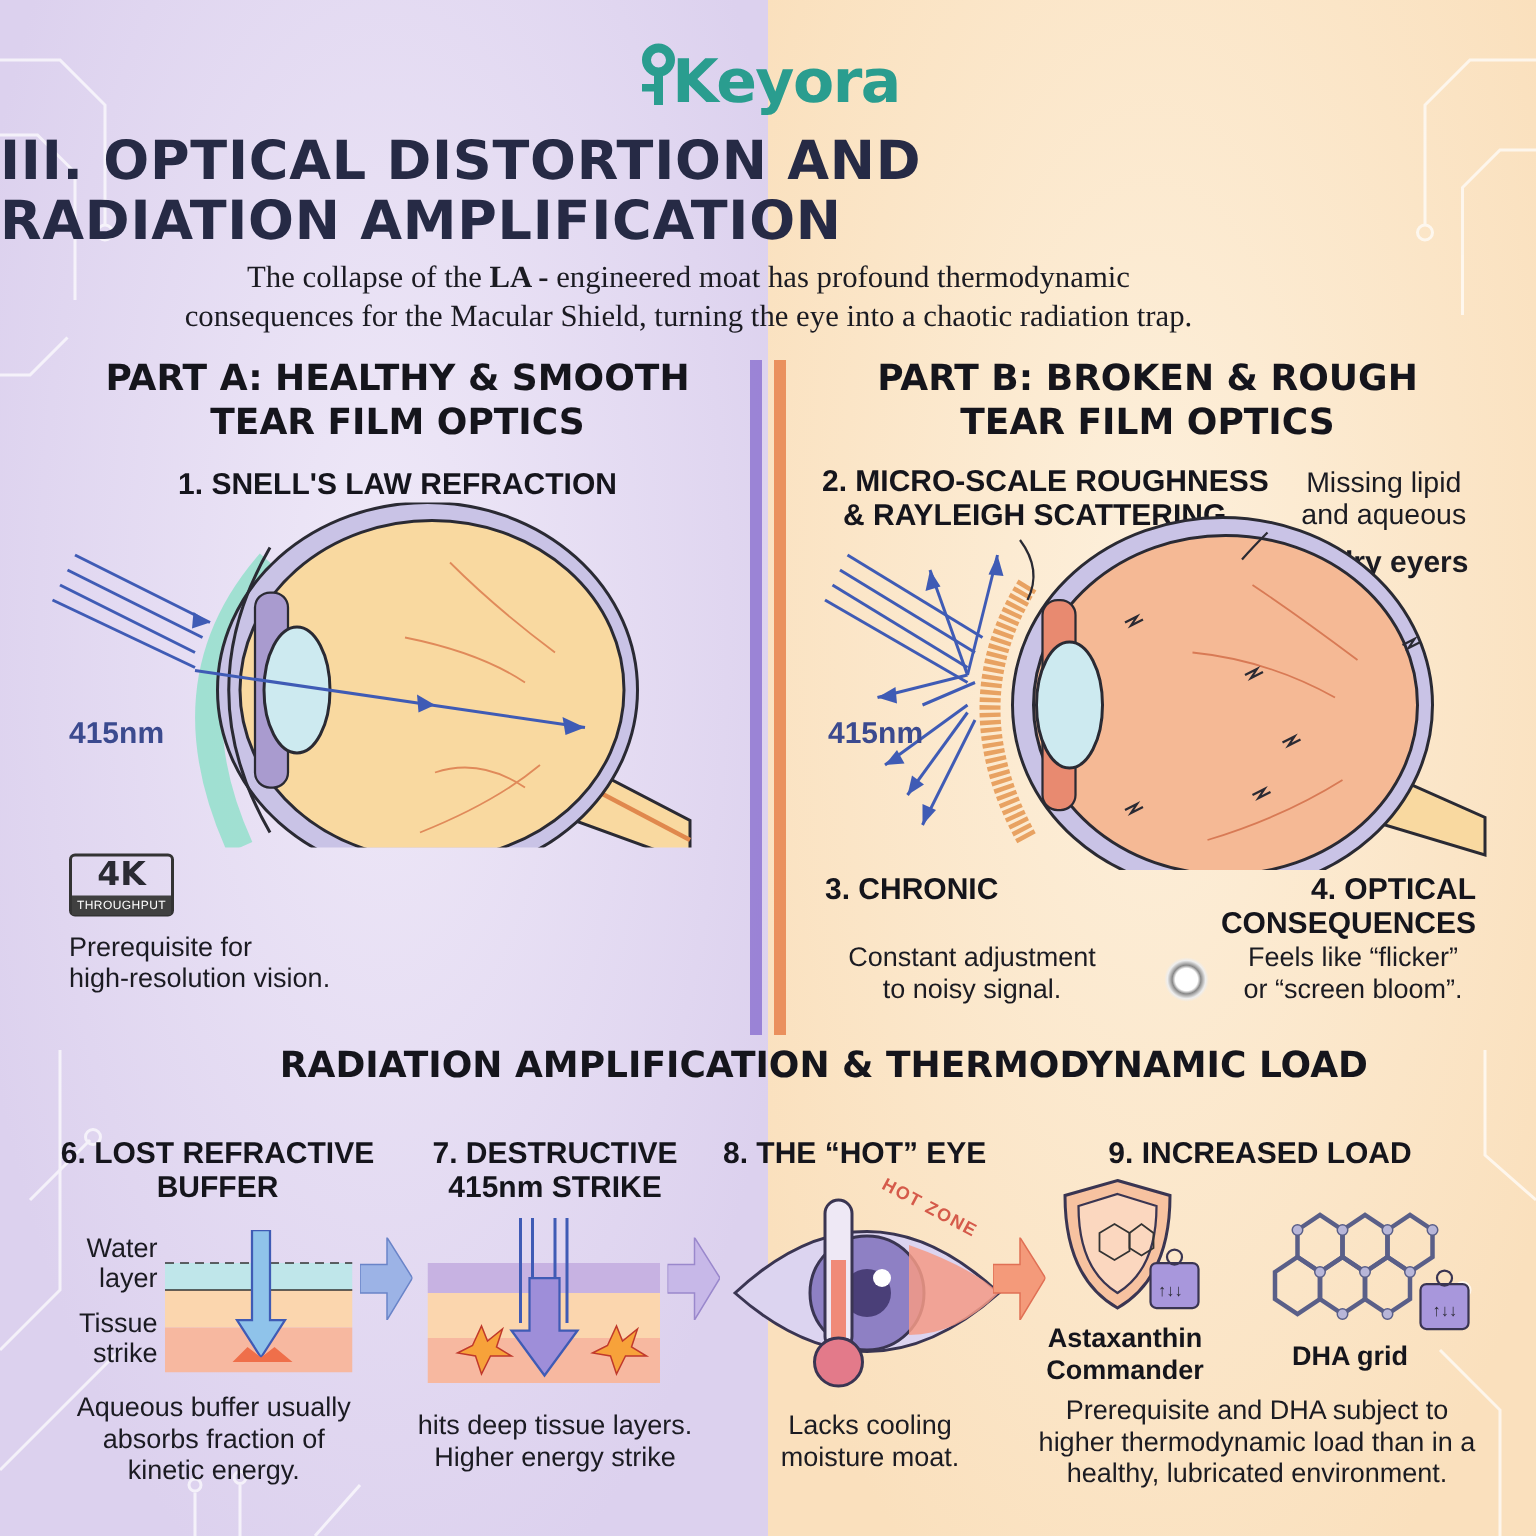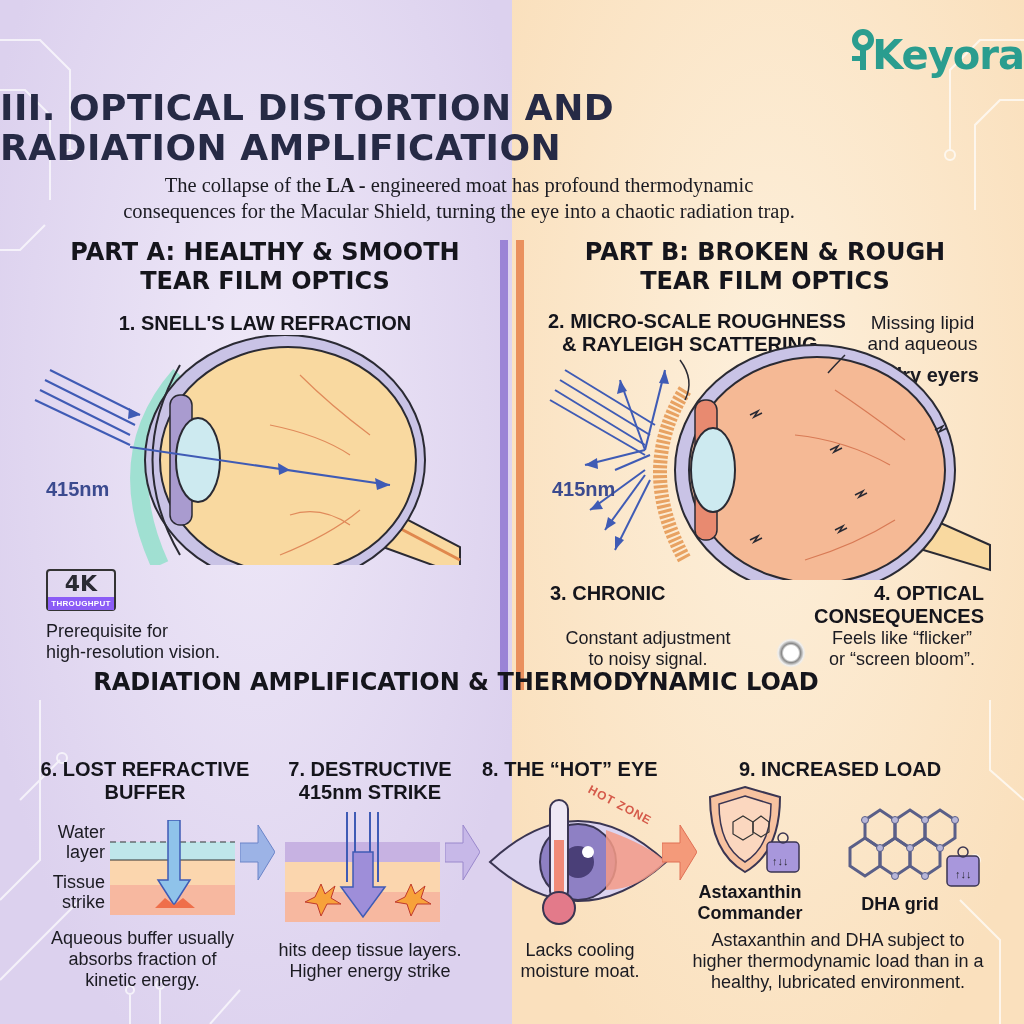--- a/index.html
+++ b/index.html
@@ -2,33 +2,33 @@
 <html><head>
 <meta charset="utf-8">
 <style>
 *{box-sizing:border-box;margin:0;padding:0}
 body{width:1024px;height:1024px;overflow:hidden;font-family:"Liberation Sans",sans-serif;color:#1b1b22;position:relative;
 background:linear-gradient(90deg,#ddd3ef 0%,#e3daf1 48%,#fbe4c6 52%,#fce6c8 100%);}
 .bgl{position:absolute;left:0;top:0;width:512px;height:1024px;background:radial-gradient(ellipse at 50% 40%,#efe9f8 0%,#dcd1ee 80%);}
 .bgr{position:absolute;left:512px;top:0;width:512px;height:1024px;background:radial-gradient(ellipse at 50% 40%,#fdf0dc 0%,#fae0bd 85%);}
 .circuit{position:absolute;left:0;top:0;width:1024px;height:1024px;pointer-events:none}
 .abs{position:absolute}
-.logo{left:0;top:28px;width:1024px;text-align:right;font-size:40px;font-weight:700;color:#2a9d8f;letter-spacing:-1px;font-family:"DejaVu Sans",sans-serif}
+.logo{left:0;top:28px;width:1024px;text-align:center;font-size:40px;font-weight:700;color:#2a9d8f;letter-spacing:-1px;font-family:"DejaVu Sans",sans-serif}
 .title{left:0;top:88px;width:1024px;font-size:36px;font-weight:700;line-height:40px;color:#262a45;font-family:"DejaVu Sans",sans-serif;letter-spacing:0.5px}
 .subtitle{left:17px;top:172px;width:884px;text-align:center;font-size:20.5px;line-height:26px;color:#1b1b22;font-family:Liberation Serif, serif}
 .subtitle b{font-weight:700}
 .parthead{font-family:"DejaVu Sans",sans-serif;font-weight:700;font-size:24px;line-height:29px;text-align:center;color:#15151c}
 .sub{font-family:"Liberation Sans",sans-serif;font-weight:700;font-size:20px;line-height:23px;text-align:center;color:#15151c}
 .txt{font-family:"Liberation Sans",sans-serif;font-size:18px;line-height:21px;color:#1b1b22}
 .nm{font-family:"Liberation Sans",sans-serif;font-weight:700;font-size:20px;color:#3b4a8f}
 .divider{left:490px;top:240px;width:46px;height:450px}
 .badge4k{left:46px;top:569px;width:70px;height:42px;border:2px solid #333;border-radius:4px;background:#fff0;text-align:center}
 .badge4k .big{font-family:"DejaVu Sans",sans-serif;font-weight:700;font-size:22px;line-height:26px;color:#2a2a33}
-.badge4k .small{background:#8b5cf6;color:#fff;font-size:8px;font-weight:700;line-height:13px;letter-spacing:0.3px}
-.sect{left:0;top:668px;width:912px;text-align:center;font-family:"DejaVu Sans",sans-serif;font-weight:700;font-size:24px;color:#15151c}
+.badge4k .small{background:#404040;color:#fff;font-size:8px;font-weight:400;line-height:13px;letter-spacing:0.3px}
+.sect{left:0;top:696px;width:912px;text-align:right;font-family:"DejaVu Sans",sans-serif;font-weight:700;font-size:24px;color:#15151c}
 .center{text-align:center}
 </style>
 </head>
 <body>
 
 <div class="bgl"></div>
 <div class="bgr"></div>
 
 <svg class="circuit" viewBox="0 0 1024 1024">
   <g stroke="#ffffff" stroke-width="2" fill="none" opacity="0.7">
@@ -310,16 +310,16 @@
   <rect x="112" y="66" width="32" height="30" rx="4" fill="#a897dc" stroke="#3a3552" stroke-width="1.5"></rect>
   <circle cx="128" cy="62" r="5" fill="none" stroke="#3a3552" stroke-width="1.5"></circle>
 </svg>
 <div class="abs" style="left:955px;top:868px;font-size:11px;font-weight:700;color:#2a2a33">↑↓↓</div>
 <div class="abs sub" style="left:690px;top:882px;width:120px;font-size:18px;line-height:21px">
   <div>Astaxanthin</div>
   <div>Commander</div>
 </div>
 <div class="abs sub" style="left:850px;top:893px;width:100px;font-size:18px">DHA grid</div>
 <div class="abs txt center" style="left:678px;top:930px;width:320px">
-  <div>Astaxanthin and DHA subject to</div>
+  <div>Prerequisite and DHA subject to</div>
   <div>higher thermodynamic load than in a</div>
   <div>healthy, lubricated environment.</div>
 </div>
 
 </body></html>

